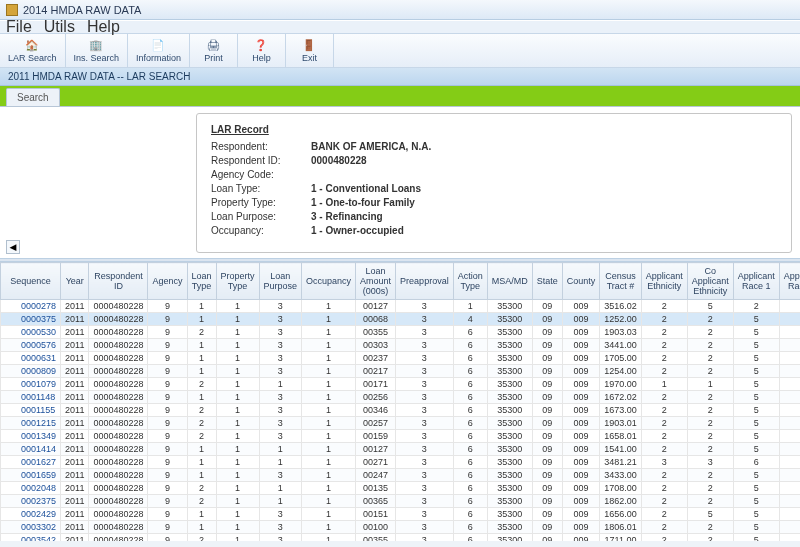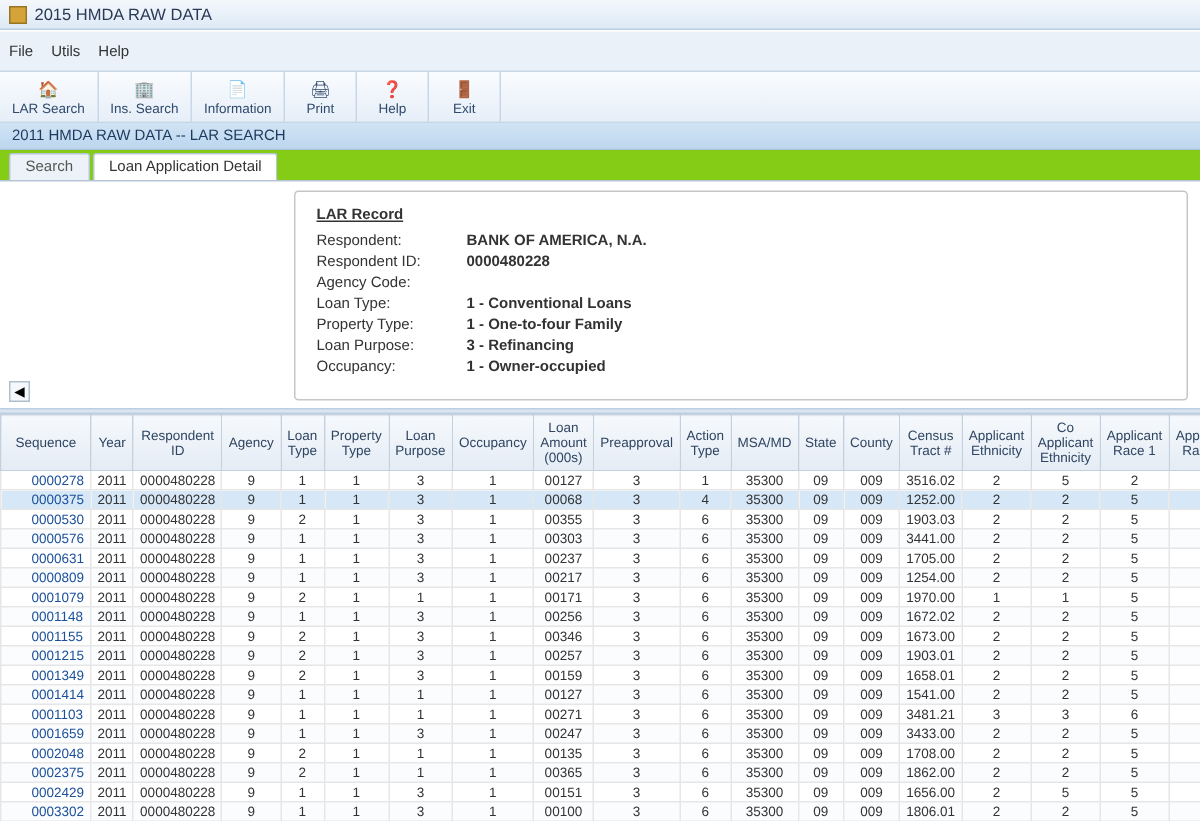--- a/index.html
+++ b/index.html
@@ -1,19 +1,19 @@
 <!DOCTYPE html>
 <html><head>
 <meta charset="utf-8">
 <style>
 * { box-sizing: border-box; margin: 0; padding: 0; }
 body { font-family: Tahoma, Arial, sans-serif; font-size: 10px; background: #eef3f8; width: 800px; height: 547px; overflow: hidden; }
 .titlebar { background: linear-gradient(#f4f8fc,#dde9f6); border-bottom: 1px solid #b7cde2; height: 20px; line-height: 20px; padding: 0 6px; font-size: 11px; color: #2a3a55; display: flex; align-items: center; }
 .titlebar .ticon { width: 12px; height: 12px; background: #d4a43a; margin-right: 5px; border: 1px solid #9a7520; }
-.menubar { background: #eaf1f9; border-top: 1px solid #fff; border-bottom: 1px solid #c7d7e8; height: 28px; padding: 0 6px; display: flex; align-items: center; gap: 12px; font-size: 10px; color: #333; }
+.menubar { background: #eaf1f9; border-top: 1px solid #fff; border-bottom: 1px solid #c7d7e8; height: 14px; padding: 0 6px; display: flex; align-items: center; gap: 12px; font-size: 16px; color: #333; }
 .menubar span { cursor: pointer; }
 .toolbar { background: linear-gradient(#fafcfe,#e6eef8); border-bottom: 1px solid #c7d7e8; height: 34px; display: flex; }
 .tbtn { border-right: 1px solid #c7d7e8; padding: 3px 8px; display: flex; flex-direction: column; align-items: center; justify-content: center; gap: 1px; font-size: 9px; color: #2f4a6d; cursor: pointer; min-width: 48px; }
 .tbtn .ico { width: 14px; height: 14px; display: flex; align-items: center; justify-content: center; font-size: 11px; }
 .subhdr { background: linear-gradient(#d2e4f4,#bcd6ef); border-bottom: 1px solid #a6c2dd; height: 18px; padding: 0 8px; font-size: 10px; color: #1b3a5d; display: flex; align-items: center; }
 .tabs { display: flex; align-items: flex-end; height: 20px; padding-left: 6px; background: #84cc16; }
 .tab { border: 1px solid #b7c6d7; border-bottom: none; background: #fff; padding: 3px 10px; font-size: 10px; color: #333; margin-right: 2px; border-radius: 2px 2px 0 0; cursor: pointer; }
 .tab.inactive { background: #edf2f8; color: #555; }
 .detail { background: #fff; border-top: 1px solid #b7c6d7; height: 152px; position: relative; overflow: hidden; }
 .larbox { position: absolute; left: 196px; top: 6px; width: 596px; height: 140px; border: 1px solid #c6c6c6; border-radius: 3px; padding: 10px 14px; font-size: 10px; color: #333; }
@@ -29,21 +29,21 @@
 td { border: 1px solid #e6e6e6; padding: 1px 4px; color: #333; text-align: center; white-space: nowrap; overflow: hidden; }
 tbody tr:nth-child(even) { background: #fafcfe; }
 tbody tr:nth-child(2) { background: #d6e8f8; }
 td:first-child { color: #1b4f9a; text-align: left; padding-left: 20px; }
 </style>
 </head>
 <body>
 
 <div class="titlebar">
   <span class="ticon"></span>
-  <span>2015 HMDA RAW DATA</span>
+  <span>2014 HMDA RAW DATA</span>
 </div>
 
 <div class="menubar" id="menubar">
     <span>File</span>
     <span>Utils</span>
     <span>Help</span>
   </div>
 
 <div class="toolbar" id="toolbar">
     <div class="tbtn">
@@ -71,21 +71,20 @@
       <div>Exit</div>
     </div>
   </div>
 
 <div class="subhdr">
   <span>2011 HMDA RAW DATA -- LAR SEARCH</span>
 </div>
 
 <div class="tabs">
   <div class="tab inactive">Search</div>
-  <div class="tab">Loan Application Detail</div>
 </div>
 
 <div class="detail">
   <div class="larbox">
     <h4>LAR Record</h4>
     <div id="larrows">
         <div class="lrow">
           <div class="k">Respondent:</div>
           <div class="v">BANK OF AMERICA, N.A.</div>
         </div>
@@ -391,21 +390,21 @@
           <td>35300</td>
           <td>09</td>
           <td>009</td>
           <td>1541.00</td>
           <td>2</td>
           <td>2</td>
           <td>5</td>
           <td></td>
         </tr>
         <tr>
-          <td>0001103</td>
+          <td>0001627</td>
           <td>2011</td>
           <td>0000480228</td>
           <td>9</td>
           <td>1</td>
           <td>1</td>
           <td>1</td>
           <td>1</td>
           <td>00271</td>
           <td>3</td>
           <td>6</td>

